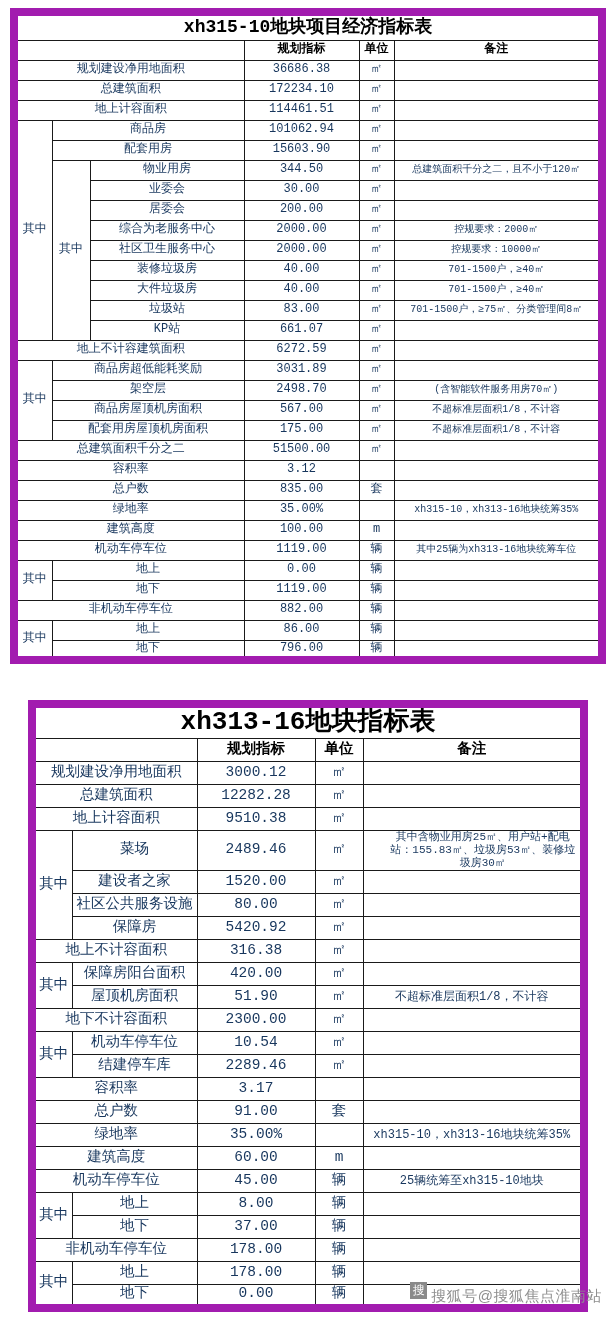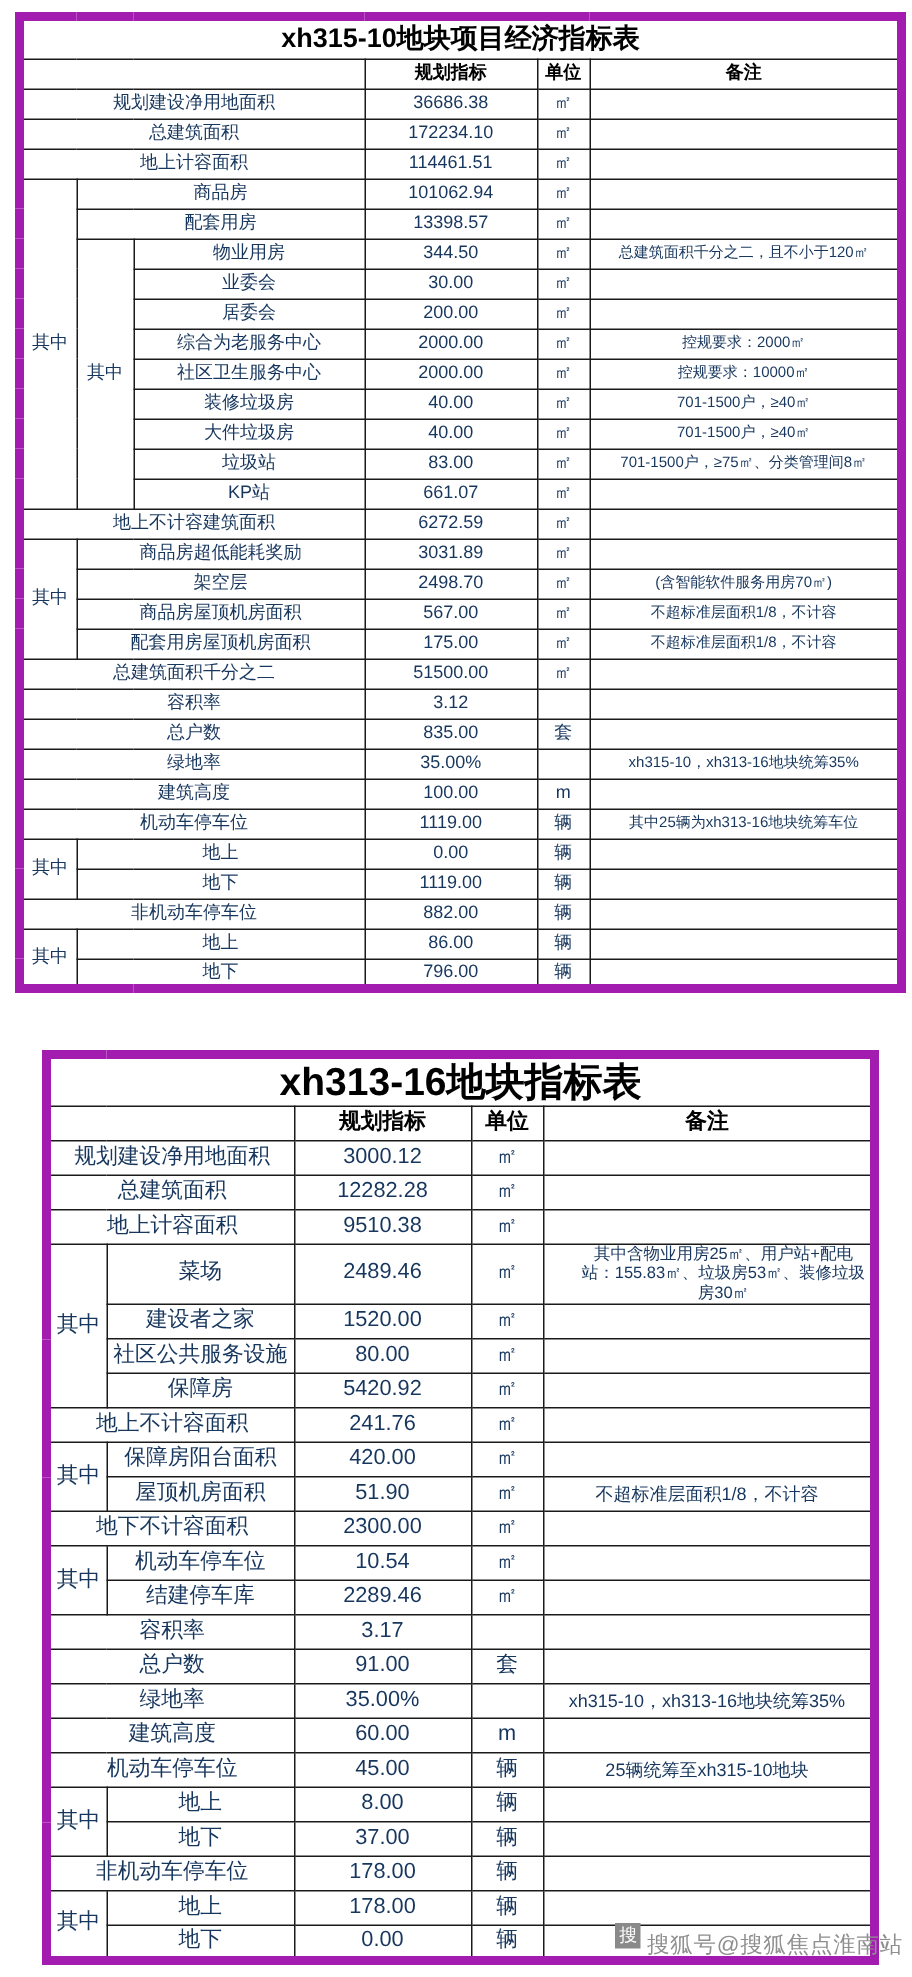--- a/index.html
+++ b/index.html
@@ -1,20 +1,20 @@
 <!DOCTYPE html>
 <html><head>
 <meta charset="utf-8">
 <style>
   * { box-sizing: border-box; }
   html,body { margin:0; padding:0; background:#ffffff; }
   body { font-family:"Liberation Sans","DejaVu Sans",sans-serif; }
   .page { position:relative; width:608px; height:1318px; background:#ffffff; overflow:hidden; }
 
-  table { border-collapse:collapse; table-layout:fixed; border:6px solid #a21caf; background:#fff; }
+  table { border-collapse:collapse; table-layout:fixed; border:8px solid #a21caf; background:#fff;font-family:Liberation Mono, monospace; }
   td { border:1px solid #1a1a1a; text-align:center; vertical-align:middle; overflow:hidden; padding:0 2px; }
 
   
   .t1 { position:absolute; left:10px; top:8px; width:588px; }
   .t1 td { height:20px; font-size:12px; color:#17365d; line-height:1.1; }
   .t1 tr.title td { height:28px; font-size:18px; font-weight:bold; color:#000; }
   .t1 tr.head td { font-weight:bold; color:#000; font-size:12px; }
   .t1 td.remark { font-size:10px; line-height:1.15; }
 
   
@@ -76,21 +76,21 @@
         </tr>
     <tr>
           <td class="qz" rowspan="11">其中</td>
           <td colspan="2">商品房</td>
           <td>101062.94</td>
           <td>㎡</td>
           <td class="remark"></td>
         </tr>
     <tr>
           <td colspan="2">配套用房</td>
-          <td>13398.57</td>
+          <td>15603.90</td>
           <td>㎡</td>
           <td class="remark"></td>
         </tr>
     <tr>
           <td class="qz" rowspan="9">其中</td>
           <td>物业用房</td>
           <td>344.50</td>
           <td>㎡</td>
           <td class="remark">总建筑面积千分之二，且不小于120㎡</td>
         </tr>
@@ -300,21 +300,21 @@
           <td class="remark"></td>
         </tr>
     <tr>
           <td>保障房</td>
           <td>5420.92</td>
           <td>㎡</td>
           <td class="remark"></td>
         </tr>
     <tr>
           <td colspan="2">地上不计容面积</td>
-          <td>241.76</td>
+          <td>316.38</td>
           <td>㎡</td>
           <td class="remark"></td>
         </tr>
     <tr>
           <td class="qz" rowspan="2">其中</td>
           <td>保障房阳台面积</td>
           <td>420.00</td>
           <td>㎡</td>
           <td class="remark"></td>
         </tr>

